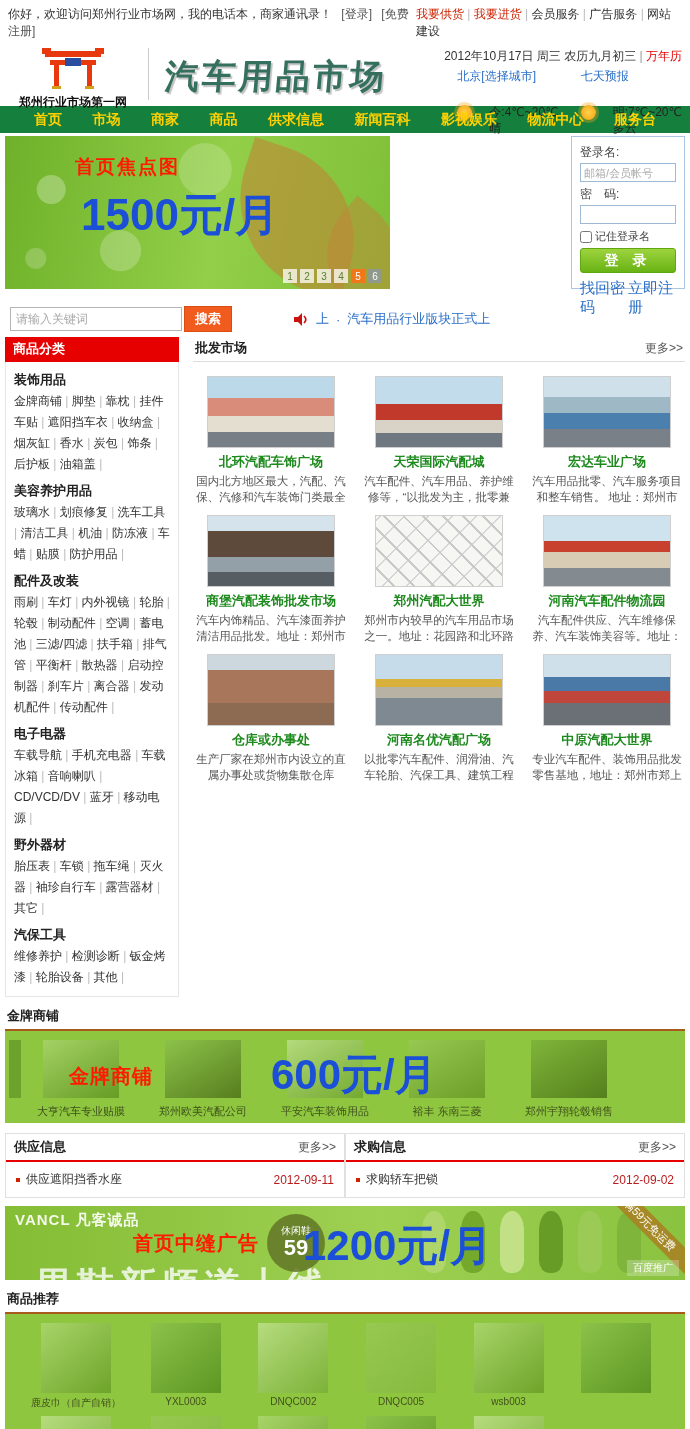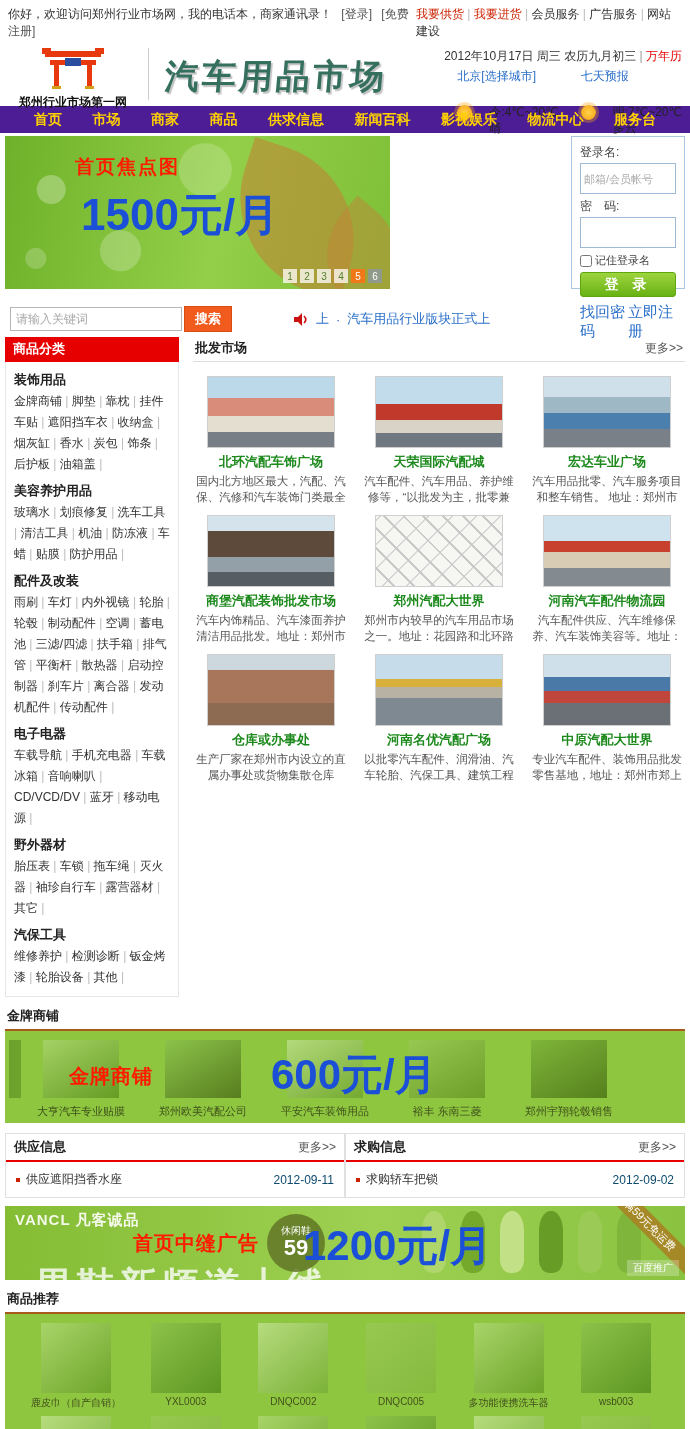--- a/index.html
+++ b/index.html
@@ -26,21 +26,21 @@
   .date-row .sep::before { content:" | "; color:#999; }
   .red-link { color:#e60000; }
   .blue-link { color:#2a6fc9; }
   .weather-row { display:flex; gap:22px; justify-content:flex-end; }
   .wcol { text-align:left; }
   .wline { display:flex; align-items:flex-start; gap:17px; margin-top:20px; }
   .sun { width:15px; height:15px; border-radius:50%; background:radial-gradient(#ffd24a,#f59d0e); box-shadow:0 0 0 3px rgba(246,166,20,.35); flex:none; }
   .wtxt { line-height:1.3; color:#222; }
 
   
-  .nav { background:#4c1d95; height:27px; display:flex; align-items:center; justify-content:space-between; padding:0 34px; }
+  .nav { background:#15803d; height:27px; display:flex; align-items:center; justify-content:space-between; padding:0 34px; }
   .nav-item { color:#ffd100; font-weight:bold; font-size:14px; white-space:nowrap; }
 
   
   .banner-row { position:relative; margin:3px 5px 16px; height:153px; }
   .hero { position:absolute; left:0; top:0; width:385px; height:153px; overflow:hidden; cursor:pointer;
     background:
       radial-gradient(circle at 12% 35%, rgba(255,255,255,.28) 0 14px, transparent 15px),
       radial-gradient(circle at 30% 75%, rgba(255,255,255,.22) 0 20px, transparent 21px),
       radial-gradient(circle at 52% 22%, rgba(255,255,255,.18) 0 26px, transparent 27px),
       radial-gradient(circle at 8% 80%, rgba(255,255,255,.2) 0 10px, transparent 11px),
@@ -50,21 +50,21 @@
   .leaf.l2 { width:90px; height:90px; right:-18px; top:78px; transform:rotate(40deg); opacity:.5; }
   .hero-label { position:absolute; left:70px; top:18px; color:#ff1a00; font-size:19px; font-weight:bold; letter-spacing:2px; }
   .hero-price { position:absolute; left:76px; top:50px; color:#1b4fd8; font-size:44px; font-weight:bold; }
   .hero-pager { position:absolute; right:8px; bottom:6px; display:flex; gap:3px; }
   .pg { width:14px; height:14px; background:rgba(255,255,255,.75); color:#567d2e; font-size:10px; display:flex; align-items:center; justify-content:center; cursor:pointer; }
   .pg:nth-of-type(5) { background:#f07818; color:#fff; }
   .pg:nth-of-type(6) { background:#8f9a8a; color:#fff; }
 
   .login-box { position:absolute; right:0; top:0; width:114px; height:153px; border:1px solid #aac6e2; background:#fff; padding:6px 8px; font-size:12px; color:#444; }
   .login-box label { display:block; margin:1px 0 2px; }
-  .li { width:100%; height:31px; border:1px solid #9db9d4; font-size:11px; padding:8px 3px; }
+  .li { width:100%; height:19px; border:1px solid #9db9d4; font-size:11px; padding:8px 3px; }
   .li::placeholder { color:#aaa; }
   .remember { display:flex; align-items:center; gap:3px; margin:5px 0 4px; font-size:11px; }
   .remember input { width:12px; height:12px; margin:0; }
   .login-btn { width:100%; height:25px; background:linear-gradient(#9ed43e,#68b214); color:#fff; font-weight:bold; font-size:14px; letter-spacing:5px; border:1px solid #5ea70f; border-radius:3px; cursor:pointer; }
   .login-links { display:flex; justify-content:space-between; margin-top:6px; }
   .login-links a { color:#2a6fc9; font-size:15px; }
 
   
   .search-row { display:flex; align-items:center; margin:8px 10px 4px; height:28px; }
   .search-input { width:172px; height:24px; border:1px solid #b5b5b5; padding:0 5px; font-size:12px; }
@@ -119,21 +119,21 @@
   .gold-label { position:absolute; left:64px; top:32px; color:#ff1a00; font-size:20px; font-weight:bold; letter-spacing:1px; }
   .gold-price { position:absolute; left:266px; top:16px; color:#1b4fd8; font-size:42px; font-weight:bold; }
 
   
   .info-row { display:flex; margin:10px 5px 0;border-radius:30px; }
   .info-box { flex:1; border:1px solid #e0e0e0; background:#fff; min-width:0; }
   .info-header { display:flex; justify-content:space-between; align-items:center; padding:4px 8px; border-bottom:2px solid #e60000; }
   .irow { display:flex; align-items:center; padding:9px 10px; font-size:12px; color:#333; }
   .rdot { width:4px; height:4px; background:#cc2200; margin-right:6px; flex:none; }
   .ititle { flex:1; overflow:hidden; white-space:nowrap; text-overflow:ellipsis; color:#333; }
-  .idate { color:#0c4a6e; margin-left:0; flex:none; }
+  .idate { color:#b91c1c; margin-left:0; flex:none; }
 
   
   .vancl { margin:8px 5px 0; height:74px; position:relative; overflow:hidden; background:linear-gradient(90deg,#85bd35,#9ed052 55%,#8ac340); cursor:pointer; }
   .vbrand { position:absolute; left:10px; top:5px; color:#f4f9ea; font-weight:bold; font-size:15px; letter-spacing:1px; }
   .vslogan { position:absolute; left:30px; top:26px; color:rgba(255,255,255,.78); font-size:38px; font-weight:bold; letter-spacing:4px; white-space:nowrap;margin-top:29px; }
   .vbadge { position:absolute; left:262px; top:8px; width:58px; height:58px; border-radius:50%; background:rgba(96,118,38,.85); color:#fff; display:flex; flex-direction:column; align-items:center; justify-content:center; line-height:1.1; font-size:10px; }
   .vbadge .num { font-size:22px; font-weight:bold; }
   .vshoes { position:absolute; right:44px; top:5px; display:flex; gap:15px; }
   .shoe { width:24px; height:62px; border-radius:48% 48% 42% 42% / 32% 32% 20% 20%; }
   .shoe:nth-of-type(1){background:#aed66b;} .shoe:nth-of-type(2){background:#74a92c;}
@@ -504,24 +504,20 @@
           <div class="pcell">
             <div class="pthumb"></div>
             <div class="pcap">DNQC002</div>
           </div>
 
           <div class="pcell">
             <div class="pthumb"></div>
             <div class="pcap">DNQC005</div>
           </div>
 
-          <div class="pcell">
-            <div class="pthumb"></div>
-            <div class="pcap">多功能便携洗车器</div>
-          </div>
 
           <div class="pcell">
             <div class="pthumb"></div>
             <div class="pcap">wsb003</div>
           </div>
 
           <div class="pcell">
             <div class="pthumb"></div>
 
           </div>

